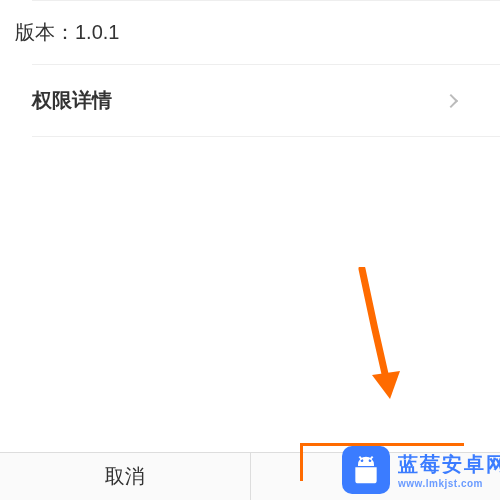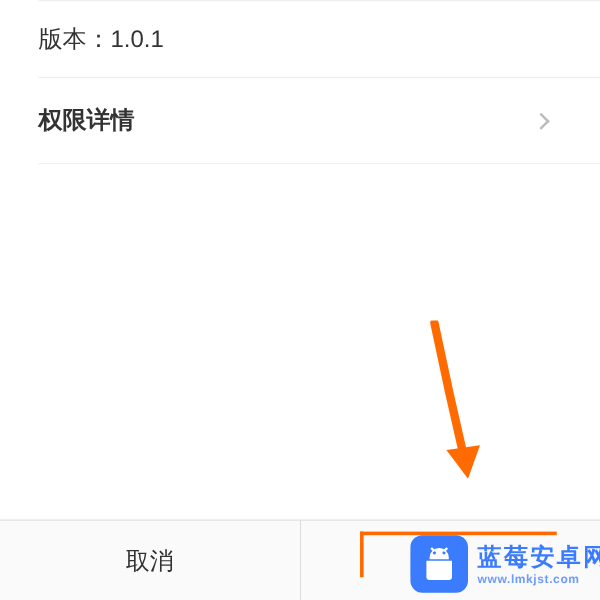--- a/index.html
+++ b/index.html
@@ -14,21 +14,21 @@
       font-family: -apple-system, BlinkMacSystemFont, "Segoe UI", sans-serif;
       position: relative;
       overflow: hidden;
     }
     .divider {
       height: 1px;
       background: #eee;
       margin-left: 32px;
     }
     .info-row {
-      padding: 18px 32px;
+      padding: 18px 15px;
       color: #333;
       font-size: 20px;
     }
     .nav-row {
       padding: 22px 32px;
       display: flex;
       align-items: center;
       justify-content: space-between;
       cursor: pointer;
       font-weight: bold;
@@ -56,21 +56,21 @@
       top: 130px;
       width: 50px;
       height: 150px;
       pointer-events: none;
     }
     .bottom-bar {
       position: absolute;
       bottom: 0;
       left: 0;
       width: 500px;
-      height: 67px;
+      height: 48px;
       display: flex;
       border-top: 1px solid #ddd;
       background: #fafafa;
       margin-top: 40px;
     }
     .btn {
       flex: 1;
       display: flex;
       align-items: center;
       justify-content: center;

